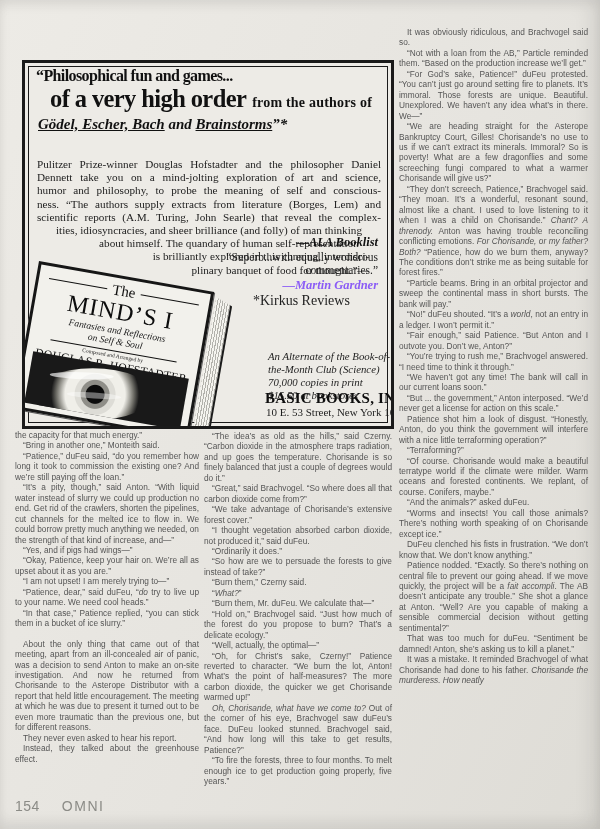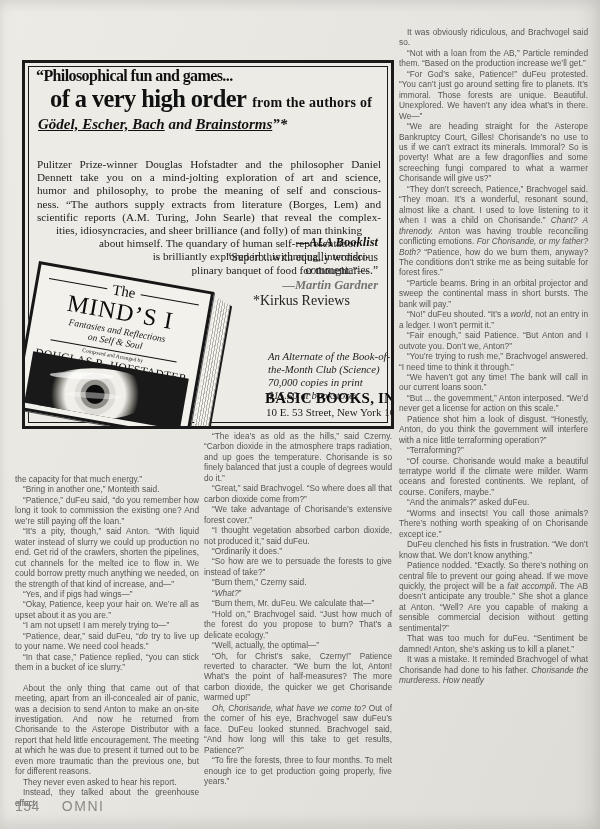--- a/index.html
+++ b/index.html
@@ -5,21 +5,21 @@
   html,body{margin:0;padding:0;}
   .page{
     position:relative; width:600px; height:829px; overflow:hidden;
     background:linear-gradient(115deg,#edebe6 0%, #e6e4df 55%, #dedcd6 100%);
     box-shadow: inset -10px 0 18px rgba(0,0,0,.07), inset 0 -8px 14px rgba(0,0,0,.05), inset 0 6px 10px rgba(0,0,0,.04);
     font-family:"Liberation Sans", sans-serif; color:#4d4d4d;
   }
   
   .col{position:absolute; font-size:8.3px; line-height:10.45px; text-align:justify; color:#555;}
   .col p{margin:0; text-indent:8px;}
-  .col-left{left:15px; top:430px; width:184px;margin-top:44px;}
+  .col-left{left:15px; top:430px; width:184px;}
   .col-left p:first-child{text-indent:0;}
   .col-left p:nth-child(10){margin-top:10px;}
   .col-mid{left:204px; top:431px; width:188px;}
   .col-right{left:399px; top:27px; width:189px;}
   
   .footer{position:absolute; left:15px; top:798px; font-size:14px; color:#8b8b86; letter-spacing:.5px;}
   .footer .mag{margin-left:22px; letter-spacing:1.5px;}
   
   .ad{
     position:absolute; left:22px; top:60px; width:366px; height:363px;
@@ -34,21 +34,21 @@
   .hl3{font-size:15px; font-weight:700; font-style:italic; margin-top:3px; margin-left:2px; color:#111;}
   .hl3 .ul{text-decoration:underline;}
   .ad-body{position:absolute; left:12px; right:10px; top:95px; font-size:11.2px; line-height:13.2px; color:#222;}
   .ad-line{text-align:justify; text-align-last:justify;}
   .ad-line:nth-child(6){text-align-last:center; margin:0 6px;}
   .ad-line:nth-child(7){text-align:center; text-align-last:center; margin-left:48px; margin-right:8px;}
   .ad-line:nth-child(8){text-align:center; text-align-last:center; margin-left:112px; margin-right:8px;}
   .ad-line:nth-child(9){text-align:left; text-align-last:center; margin-left:146px; margin-right:4px;}
   .ala{position:absolute; right:13px; top:172px; font-weight:700; font-style:italic; font-size:12.5px; color:#111;}
   .gardner{position:absolute; right:13px; top:188px; text-align:right; font-size:11.5px; line-height:13px;}
-  .gardner-attr{position:absolute; right:13px; top:215px; font-weight:700; font-style:italic; font-size:12.5px; color:#737373;}
+  .gardner-attr{position:absolute; right:13px; top:215px; font-weight:700; font-style:italic; font-size:12.5px; color:#8b5cf6;}
   .kirkus{position:absolute; left:228px; top:230px; font-size:14px;}
   .alt-block{position:absolute; left:243px; top:287px; font-style:italic; font-size:10.8px; line-height:13px;}
   .publisher{position:absolute; left:240px; top:327px; font-size:15px; font-weight:700; letter-spacing:.2px; color:#0e0e0e; white-space:nowrap;}
   .address{position:absolute; left:241px; top:343px; font-size:11px; white-space:nowrap;}
   
   .book{position:absolute; left:14px; top:198px; width:178px; height:150px; transform:rotate(10deg); transform-origin:top left;}
   .cover{position:absolute; inset:0; background:#f2f1ec; border:3px solid #161616; box-shadow:1px 1px 0 #555;}
   .pages{position:absolute; left:100%; top:5px; height:153px; width:15px; margin-left:3px;
     background:repeating-linear-gradient(to right,#f4f3ee 0 1.5px,#b2b1ab 1.5px 2.5px);
     border-right:2px solid #1b1b1b; transform:skewY(20deg); transform-origin:top left;}

